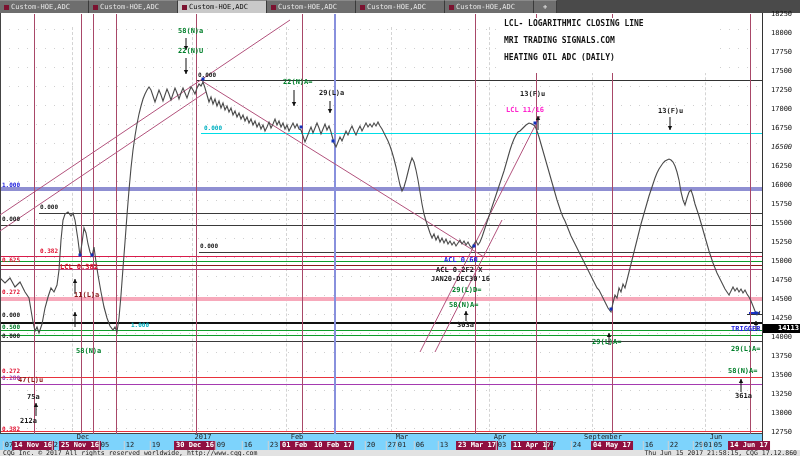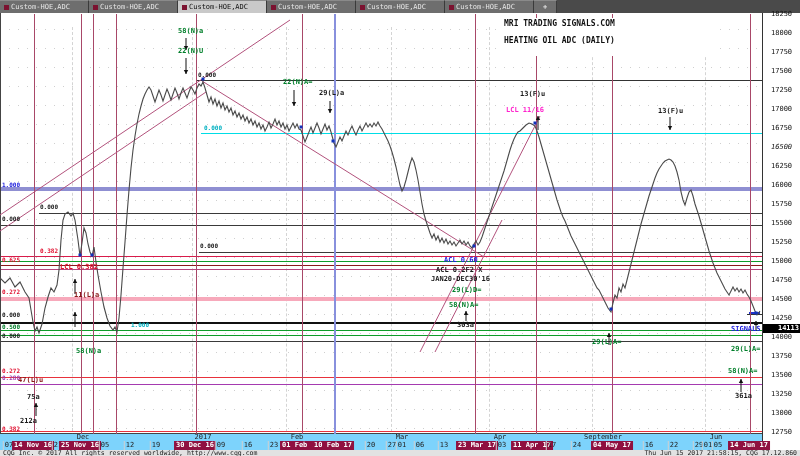--- a/index.html
+++ b/index.html
@@ -205,21 +205,21 @@
     <div class="ann" style="left: 60px; top: 264px; color: rgb(224, 16, 48);">LCL 0.382</div>
     <div class="ann" style="left: 74px; top: 292px; color: rgb(139, 26, 26);">11(L)a</div>
     <div class="ann" style="left: 444px; top: 257px; color: rgb(34, 34, 221);">ACL 0.60</div>
     <div class="ann" style="left: 436px; top: 267px; color: rgb(26, 26, 26);">ACL 0.2F2 X</div>
     <div class="ann" style="left: 431px; top: 276px; color: rgb(26, 26, 26);">JAN20-DEC30'16</div>
     <div class="ann" style="left: 452px; top: 287px; color: rgb(0, 127, 42);">29(L)D=</div>
     <div class="ann" style="left: 449px; top: 302px; color: rgb(0, 127, 42);">58(N)A=</div>
     <div class="ann" style="left: 457px; top: 322px; color: rgb(26, 26, 26);">303a</div>
     <div class="ann" style="left: 76px; top: 348px; color: rgb(0, 127, 42);">58(N)a</div>
     <div class="ann" style="left: 592px; top: 339px; color: rgb(0, 127, 42);">29(L)A=</div>
-    <div class="ann" style="left: 731px; top: 326px; color: rgb(34, 34, 221);">SIGNALS</div>
+    <div class="ann" style="left: 731px; top: 326px; color: rgb(34, 34, 221);">TRIGGER</div>
     <div class="ann" style="left: 731px; top: 346px; color: rgb(0, 127, 42);">29(L)A=</div>
     <div class="ann" style="left: 728px; top: 368px; color: rgb(0, 127, 42);">58(N)A=</div>
     <div class="ann" style="left: 735px; top: 393px; color: rgb(26, 26, 26);">361a</div>
     <div class="ann" style="left: 18px; top: 377px; color: rgb(139, 26, 26);">47(L)u</div>
     <div class="ann" style="left: 27px; top: 394px; color: rgb(26, 26, 26);">75a</div>
     <div class="ann" style="left: 20px; top: 418px; color: rgb(26, 26, 26);">212a</div>
     <div class="lvl" style="left: 198px; top: 72px; color: rgb(26, 26, 26);">0.000</div>
     <div class="lvl" style="left: 204px; top: 125px; color: rgb(0, 176, 192);">0.000</div>
     <div class="lvl" style="left: 2px; top: 182px; color: rgb(34, 34, 221);">1.000</div>
     <div class="lvl" style="left: 40px; top: 204px; color: rgb(26, 26, 26);">0.000</div>
@@ -231,20 +231,21 @@
     <div class="lvl" style="left: 2px; top: 312px; color: rgb(26, 26, 26);">0.000</div>
     <div class="lvl" style="left: 131px; top: 322px; color: rgb(0, 176, 192);">1.000</div>
     <div class="lvl" style="left: 2px; top: 324px; color: rgb(0, 127, 42);">0.500</div>
     <div class="lvl" style="left: 2px; top: 333px; color: rgb(26, 26, 26);">0.000</div>
     <div class="lvl" style="left: 2px; top: 368px; color: rgb(224, 16, 48);">0.272</div>
     <div class="lvl" style="left: 2px; top: 375px; color: rgb(160, 64, 176);">0.280</div>
     <div class="lvl" style="left: 2px; top: 426px; color: rgb(224, 16, 48);">0.382</div>
   </div>
 
 <div id="titlebox">
+  <div>LCL- LOGARITHMIC CLOSING LINE</div>
   <div>MRI TRADING SIGNALS.COM</div>
   <div>HEATING OIL ADC (DAILY)</div>
 </div>
 
 <div id="paxis">
     <div class="plabel" style="top: -2px;">18250</div>
     <div class="plabel" style="top: 17px;">18000</div>
     <div class="plabel" style="top: 36px;">17750</div>
     <div class="plabel" style="top: 55px;">17500</div>
     <div class="plabel" style="top: 74px;">17250</div>

